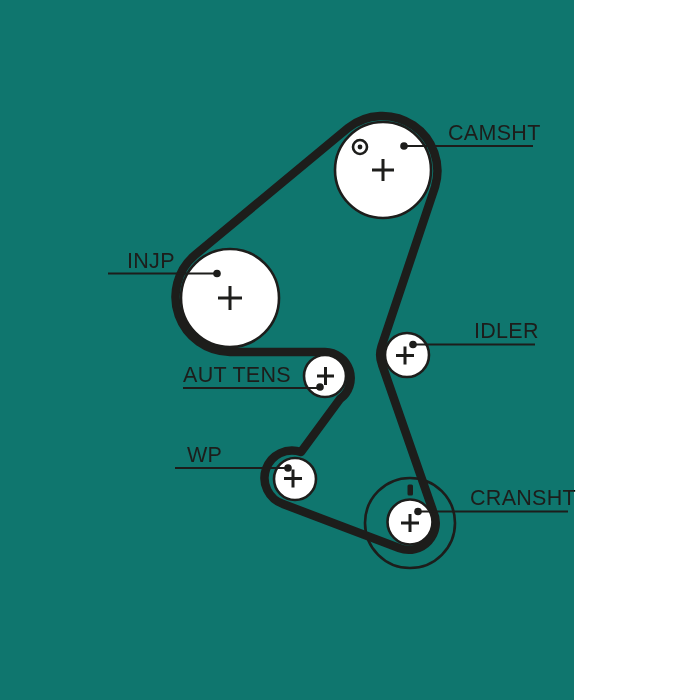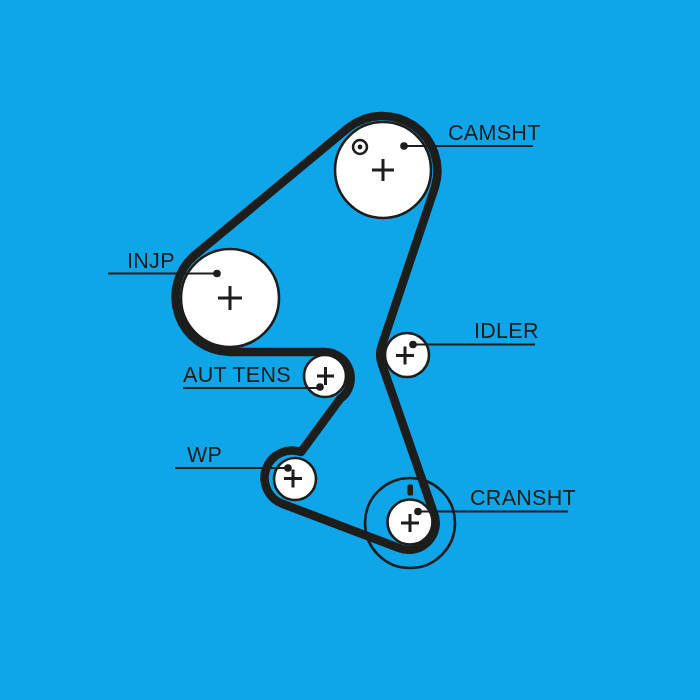--- a/index.html
+++ b/index.html
@@ -5,23 +5,23 @@
   html, body {
     margin: 0;
     padding: 0;
     background: #ffffff;
     width: 700px;
     height: 700px;
     overflow: hidden;
   }
   .stage {
     position: relative;
-    width: 700px;
+    width: 574px;
     height: 700px;
-    background: #0ea5e9;
+    background: #0f766e;
   }
   svg { display: block; }
   .pulley-circle {
     fill: #ffffff;
     stroke: #1d1d1b;
     stroke-width: 2.6;
   }
   .outer-ring {
     fill: none;
     stroke: #1d1d1b;

